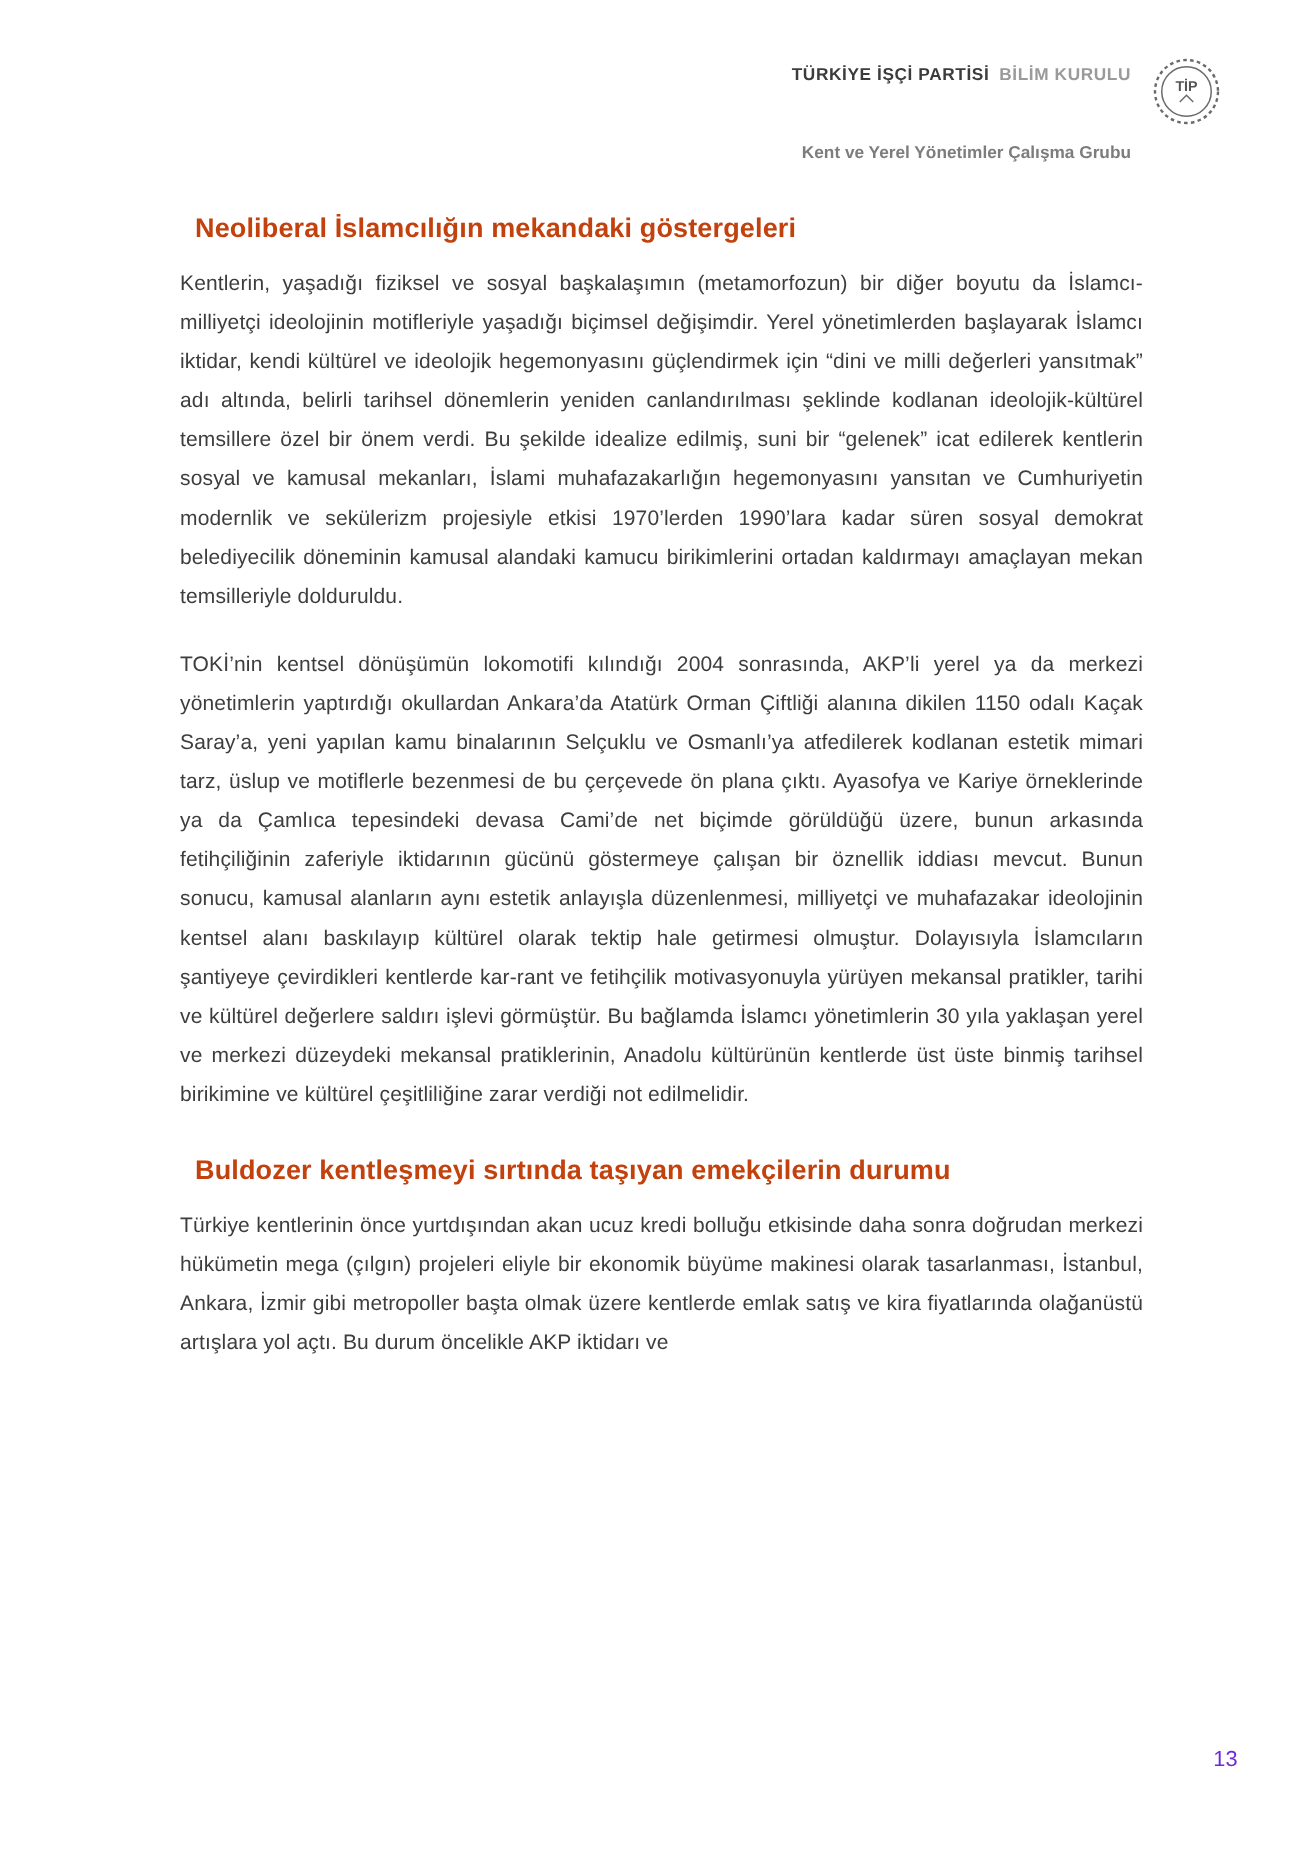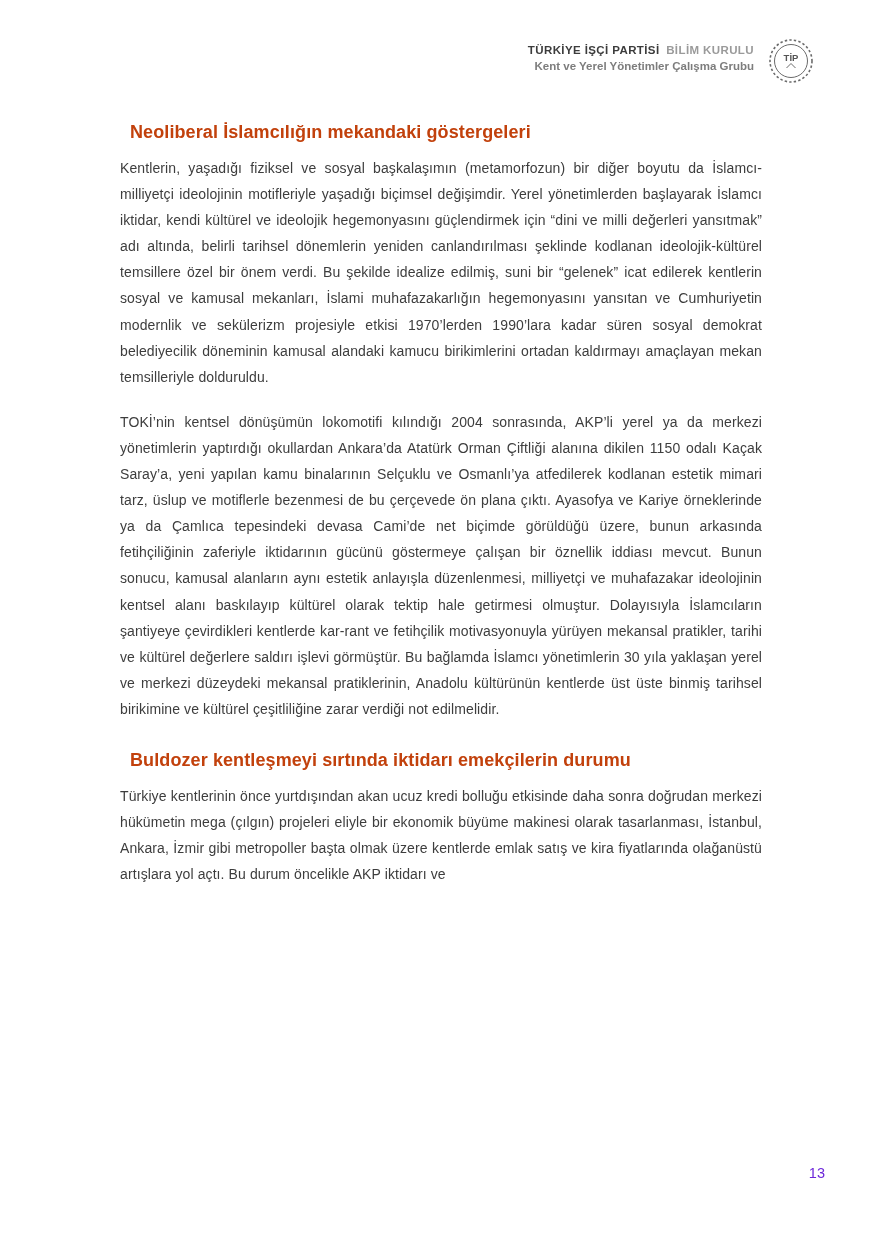--- a/index.html
+++ b/index.html
@@ -38,20 +38,21 @@
     font-weight: bold;
     line-height: 16px;
   }
   .header-line1 .org-bold { color: #3c3c3c; }
   .header-line1 .org-light { color: #9a9a9a; margin-left: 3px; }
   .header-line2 {
     font-size: 11.5px;
     font-weight: bold;
     color: #7d7d7d;
     line-height: 16px;
+    margin-top: 36px;
   }
   .logo {
     width: 46px;
     height: 46px;
     flex: 0 0 auto;
   }
 
   
   .content { margin-top: 32px; }
   h2.section-heading {
@@ -103,21 +104,21 @@
         <text x="23" y="22.5" text-anchor="middle" font-size="9.5" font-weight="bold" fill="#555" font-family="Liberation Sans, sans-serif">TİP</text>
         <path d="M18.5 30 L23 25.5 L27.5 30" stroke="#6b6b6b" stroke-width="1" fill="none"></path>
       </svg>
     </div>
   </header>
 
   <main class="content">
     <h2 class="section-heading heading-1">Neoliberal İslamcılığın mekandaki göstergeleri</h2>
     <p class="body-para" lang="tr">Kentlerin, yaşadığı fiziksel ve sosyal başkalaşımın (metamorfozun) bir diğer boyutu da İslamcı-milliyetçi ideolojinin motifleriyle yaşadığı biçimsel değişimdir. Yerel yönetimlerden başlayarak İslamcı iktidar, kendi kültürel ve ideolojik hegemonyasını güçlendirmek için “dini ve milli değerleri yansıtmak” adı altında, belirli tarihsel dönemlerin yeniden canlandırılması şeklinde kodlanan ideolojik-kültürel temsillere özel bir önem verdi. Bu şekilde idealize edilmiş, suni bir “gelenek” icat edilerek kentlerin sosyal ve kamusal mekanları, İslami muhafazakarlığın hegemonyasını yansıtan ve Cumhuriyetin modernlik ve sekülerizm projesiyle etkisi 1970’lerden 1990’lara kadar süren sosyal demokrat belediyecilik döneminin kamusal alandaki kamucu birikimlerini ortadan kaldırmayı amaçlayan mekan temsilleriyle dolduruldu.</p>
     <p class="body-para" lang="tr">TOKİ’nin kentsel dönüşümün lokomotifi kılındığı 2004 sonrasında, AKP’li yerel ya da merkezi yönetimlerin yaptırdığı okullardan Ankara’da Atatürk Orman Çiftliği alanına dikilen 1150 odalı Kaçak Saray’a, yeni yapılan kamu binalarının Selçuklu ve Osmanlı’ya atfedilerek kodlanan estetik mimari tarz, üslup ve motiflerle bezenmesi de bu çerçevede ön plana çıktı. Ayasofya ve Kariye örneklerinde ya da Çamlıca tepesindeki devasa Cami’de net biçimde görüldüğü üzere, bunun arkasında fetihçiliğinin zaferiyle iktidarının gücünü göstermeye çalışan bir öznellik iddiası mevcut. Bunun sonucu, kamusal alanların aynı estetik anlayışla düzenlenmesi, milliyetçi ve muhafazakar ideolojinin kentsel alanı baskılayıp kültürel olarak tektip hale getirmesi olmuştur. Dolayısıyla İslamcıların şantiyeye çevirdikleri kentlerde kar-rant ve fetihçilik motivasyonuyla yürüyen mekansal pratikler, tarihi ve kültürel değerlere saldırı işlevi görmüştür. Bu bağlamda İslamcı yönetimlerin 30 yıla yaklaşan yerel ve merkezi düzeydeki mekansal pratiklerinin, Anadolu kültürünün kentlerde üst üste binmiş tarihsel birikimine ve kültürel çeşitliliğine zarar verdiği not edilmelidir.</p>
-    <h2 class="section-heading heading-2">Buldozer kentleşmeyi sırtında iktidarı emekçilerin durumu</h2>
+    <h2 class="section-heading heading-2">Buldozer kentleşmeyi sırtında taşıyan emekçilerin durumu</h2>
     <p class="body-para" lang="tr">Türkiye kentlerinin önce yurtdışından akan ucuz kredi bolluğu etkisinde daha sonra doğrudan merkezi hükümetin mega (çılgın) projeleri eliyle bir ekonomik büyüme makinesi olarak tasarlanması, İstanbul, Ankara, İzmir gibi metropoller başta olmak üzere kentlerde emlak satış ve kira fiyatlarında olağanüstü artışlara yol açtı. Bu durum öncelikle AKP iktidarı ve</p>
   </main>
 
   <footer class="page-footer">
     <span>13</span>
   </footer>
 
 </div>
 
 </body></html>

